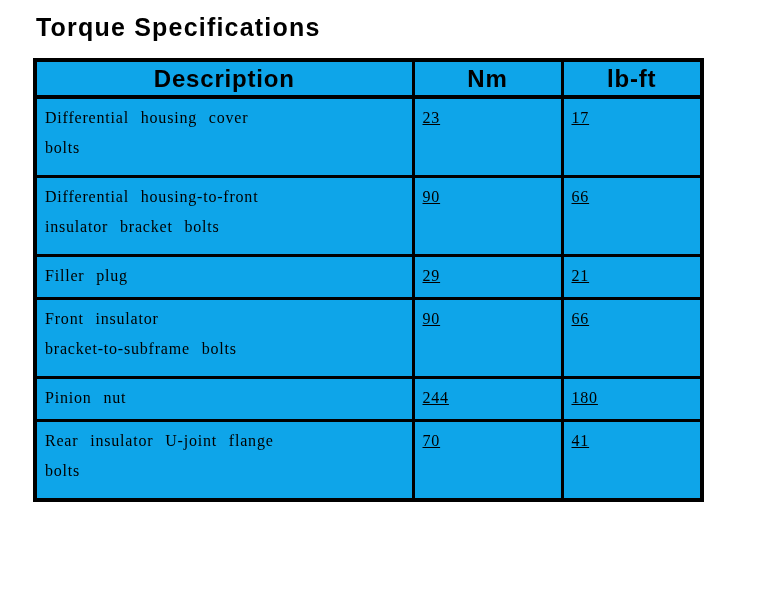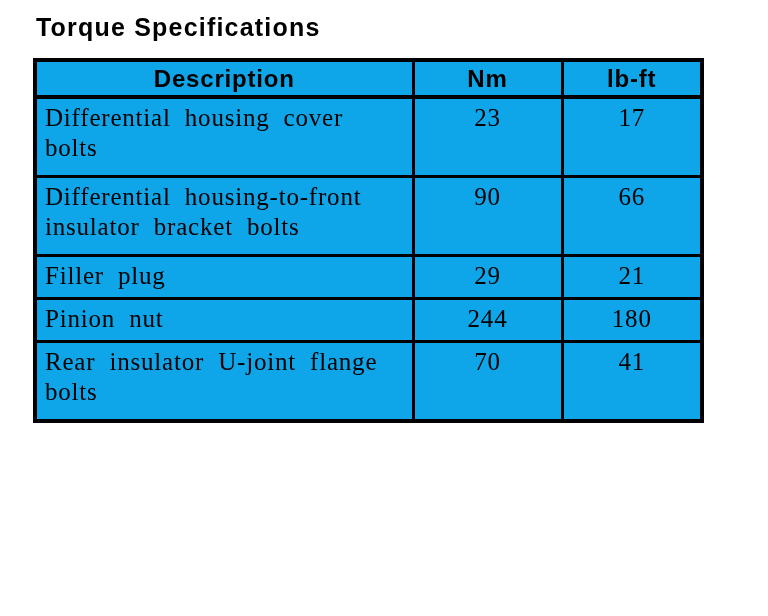--- a/index.html
+++ b/index.html
@@ -45,39 +45,39 @@
     letter-spacing: 0.8px;
     text-align: center;
     vertical-align: middle;
     height: 33px;
     padding: 0;
     color: #000000;
   }
   table.spec-table td {
     border: 3px solid #000000;
     font-family: "Liberation Serif", serif;
-    font-size: 25px;
+    font-size: 16px;
     letter-spacing: 0.8px;
     vertical-align: top;
     padding: 4px 8px 6px 8px;
     color: #000000;
   }
   td.desc-cell {
     text-align: left;
     word-spacing: 7px;
   }
   td.desc-cell .line {
     display: block;
     line-height: 30px;
     white-space: nowrap;
   }
   td.num-cell {
-    text-align: center;
     line-height: 30px;
     letter-spacing: 1px;
+    text-decoration: underline;
   }
   tr.row-tall td  { height: 66px; }
   tr.row-short td { height: 30px; margin-top: 40px; }
   tr.row-last td  { height: 60px; }
 </style>
 </head>
 <body>
 
 <div class="screen">
 
@@ -114,20 +114,28 @@
         <td class="num-cell">66</td>
       </tr>
       <tr class="row-short">
         <td class="desc-cell">
           <span class="line">Filler plug</span>
           <span class="line"></span>
         </td>
         <td class="num-cell">29</td>
         <td class="num-cell">21</td>
       </tr>
+      <tr class="row-tall">
+        <td class="desc-cell">
+          <span class="line">Front insulator</span>
+          <span class="line">bracket-to-subframe bolts</span>
+        </td>
+        <td class="num-cell">90</td>
+        <td class="num-cell">66</td>
+      </tr>
       <tr class="row-short">
         <td class="desc-cell">
           <span class="line">Pinion nut</span>
           <span class="line"></span>
         </td>
         <td class="num-cell">244</td>
         <td class="num-cell">180</td>
       </tr>
       <tr class="row-tall">
         <td class="desc-cell">

